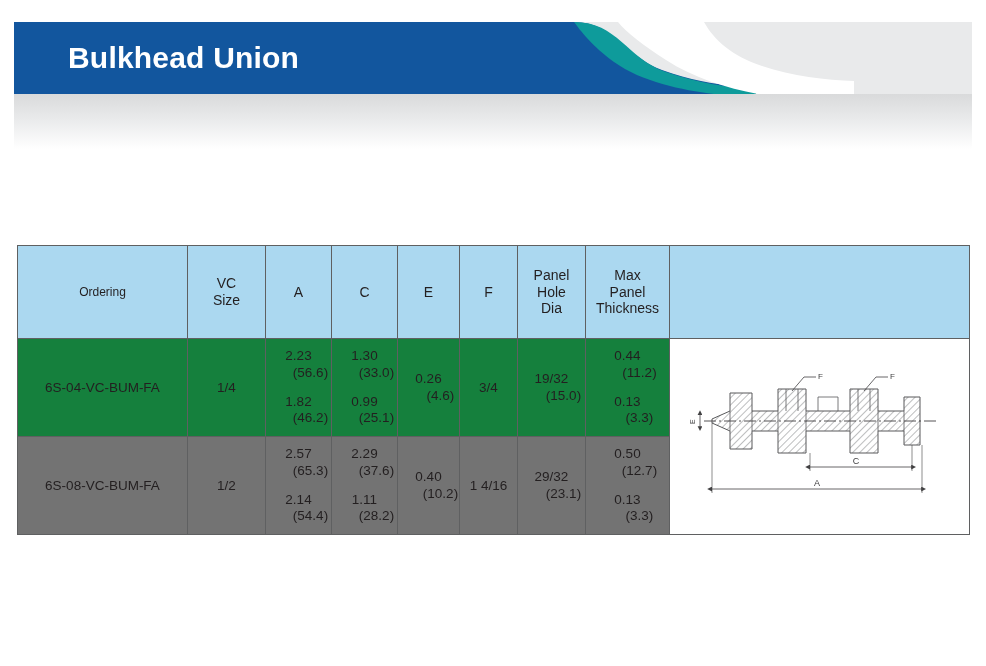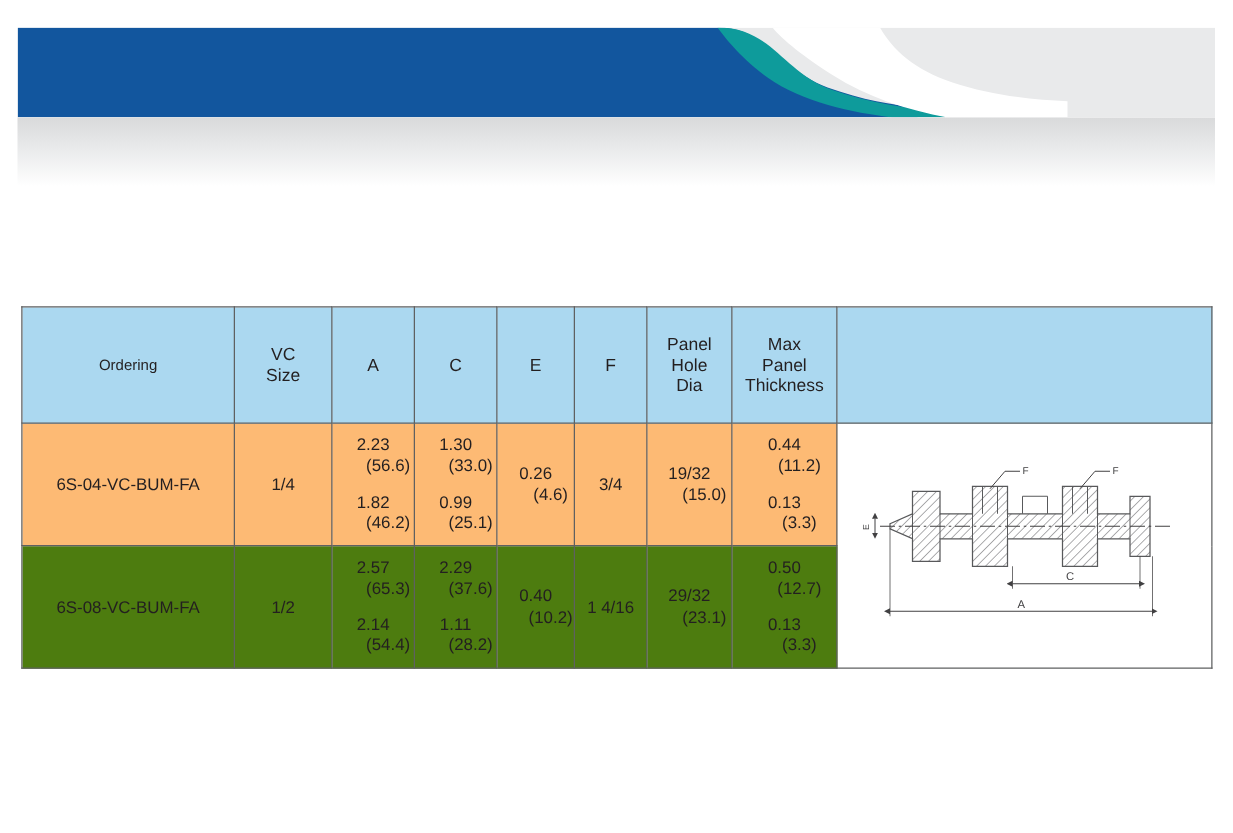--- a/index.html
+++ b/index.html
@@ -68,22 +68,22 @@
   table.spec thead th {
     background: #abd8f0;
     height: 92px;
     font-weight: normal;
     line-height: 1.18;
     font-size: 14px;
   }
   table.spec thead th.ordering-h {
     font-size: 12px;
   }
-  .row-a td { background: #fdba74; height: 97px; }
-  .row-b td { background: #4d7c0f; height: 97px; }
+  .row-a td { background: #15803d; height: 97px; }
+  .row-b td { background: #737373; height: 97px; }
 
   .cell-stack {
     display: flex;
     flex-direction: column;
     justify-content: center;
     align-items: center;
     line-height: 1.25;
     height: 100%;
   }
   .pair { line-height: 1.22; }
@@ -104,20 +104,21 @@
 </head>
 <body>
 
 <div class="banner">
   <svg class="banner-svg" width="958" height="72" viewBox="0 0 958 72">
     <rect x="0" y="0" width="958" height="72" fill="#e9eaeb"></rect>
     <path d="M0,0 H560 C600,0 610,34 648,48 C676,58 700,62 720,64 L720,72 L0,72 Z" fill="#12569e"></path>
     <path d="M560,0 C604,0 612,36 652,50 C684,61 712,65 742,67 L742,72 L700,72 C668,68 628,60 600,40 C578,24 566,8 560,0 Z" fill="#0e9b9b"></path>
     <path d="M604,0 H690 C700,18 718,34 748,44 C778,54 812,58 840,59 L840,72 L744,72 C712,66 680,56 652,38 C630,24 612,10 604,0 Z" fill="#ffffff"></path>
   </svg>
+  <div class="banner-title">Bulkhead Union</div>
 </div>
 <div class="banner-fade"></div>
 
 <div class="table-wrap">
   <table class="spec">
     <colgroup>
       <col style="width:170px">
       <col style="width:78px">
       <col style="width:66px">
       <col style="width:66px">

